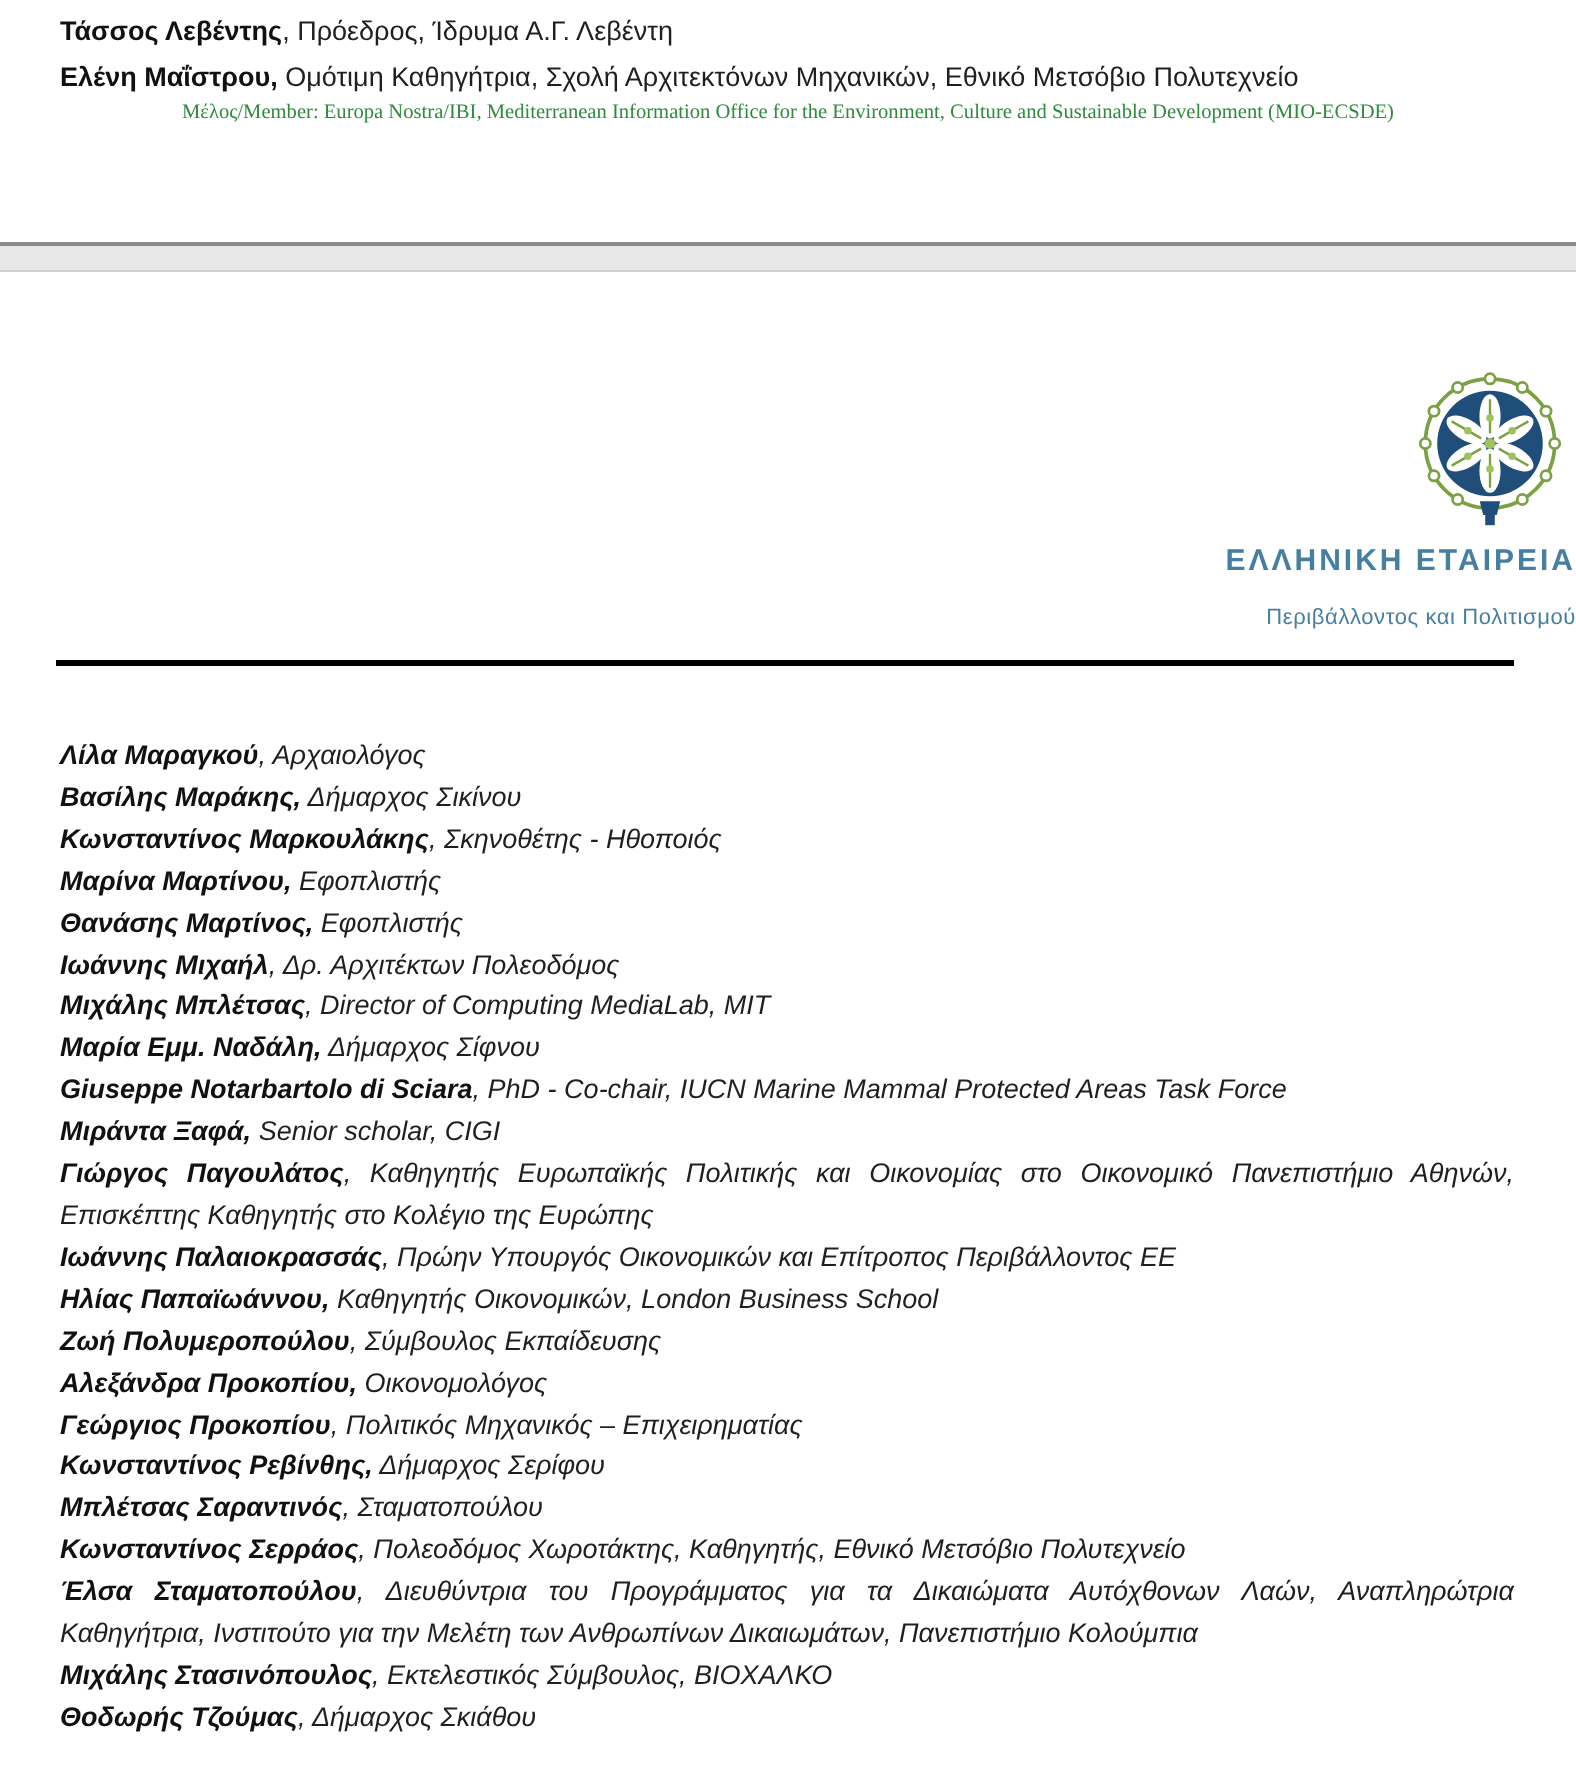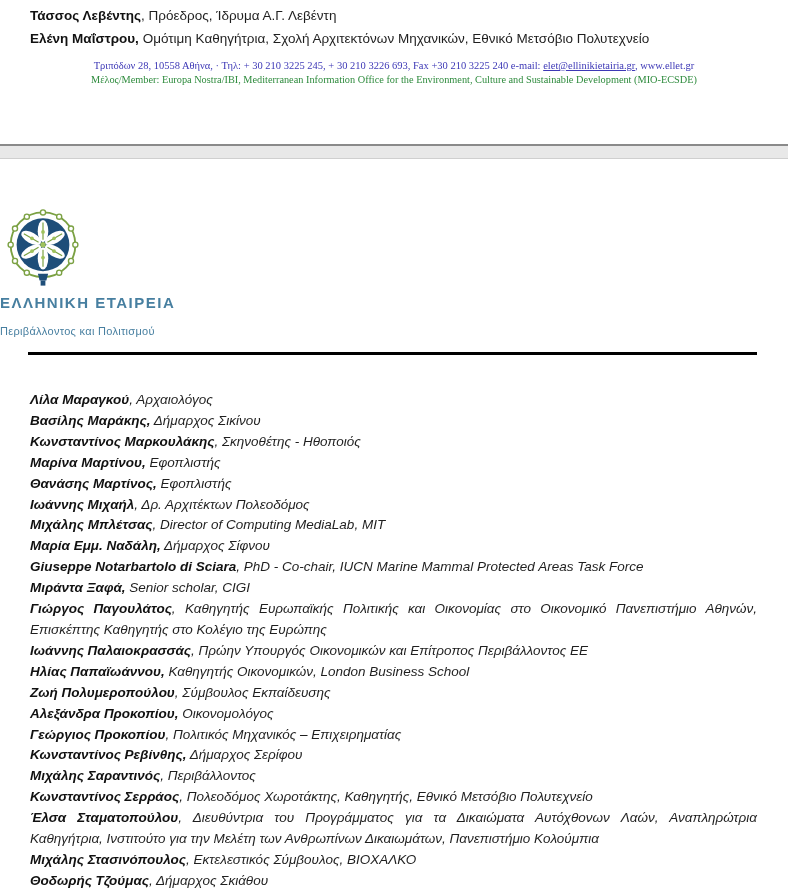--- a/index.html
+++ b/index.html
@@ -48,21 +48,21 @@
   }
   .spacer { height: 57px; }
   .page-break {
     height: 12px;
     background: #e8e8e8;
     border-top: 2px solid #8a8a8a;
     border-bottom: 1px solid #cfcfcf;
   }
   .logo-block {
     margin-top: 50px;
-    text-align: left;
+    text-align: right;
   }
   .logo-block svg { display: inline-block; }
   .logo-title {
     margin-top: 1px;
     font-size: 15px;
     font-weight: bold;
     letter-spacing: 1.5px;
     line-height: 18px;
     color: #477fa0;
   }
@@ -97,23 +97,20 @@
 <body>
 
 <div>
 
   <div class="page-top">
     <div class="sig-line">
       <b>Τάσσος Λεβέντης</b><span>, Πρόεδρος, Ίδρυμα Α.Γ. Λεβέντη</span>
     </div>
     <div class="sig-line">
       <b>Ελένη Μαΐστρου,</b><span> Ομότιμη Καθηγήτρια, Σχολή Αρχιτεκτόνων Μηχανικών, Εθνικό Μετσόβιο Πολυτεχνείο</span>
-    </div>
-    <div class="contact-line">
-      <span>Τριπόδων 28, 10558 Αθήνα, · Τηλ: + 30 210 3225 245, + 30 210 3226 693, Fax +30 210 3225 240 e-mail: </span><a>elet@ellinikietairia.gr</a><span>,  www.ellet.gr</span>
     </div>
     <div class="member-line">Μέλος/Member: Europa Nostra/IBI, Mediterranean Information Office for the Environment, Culture and Sustainable Development (MIO-ECSDE)</div>
   </div>
 
   <div class="spacer"></div>
 
   <div class="page-break"></div>
 
   <div class="logo-block">
     <svg width="86" height="80" viewBox="0 0 100 94" aria-hidden="true">
@@ -210,21 +207,21 @@
     <p class="entry"><b>Ηλίας Παπαϊωάννου,</b><span> Καθηγητής Οικονομικών, London Business School</span></p>
 
     <p class="entry"><b>Ζωή Πολυμεροπούλου</b><span>, Σύμβουλος Εκπαίδευσης</span></p>
 
     <p class="entry"><b>Αλεξάνδρα Προκοπίου,</b><span> Οικονομολόγος</span></p>
 
     <p class="entry"><b>Γεώργιος Προκοπίου</b><span>, Πολιτικός Μηχανικός – Επιχειρηματίας</span></p>
 
     <p class="entry"><b>Κωνσταντίνος Ρεβίνθης,</b><span> Δήμαρχος Σερίφου</span></p>
 
-    <p class="entry"><b>Μιχάλης Σαραντινός</b><span>, Περιβάλλοντος</span></p>
+    <p class="entry"><b>Μπλέτσας Σαραντινός</b><span>, Σταματοπούλου</span></p>
 
     <p class="entry"><b>Κωνσταντίνος Σερράος</b><span>, Πολεοδόμος Χωροτάκτης, Καθηγητής, Εθνικό Μετσόβιο Πολυτεχνείο</span></p>
 
     <p class="entry justify"><b>Έλσα Σταματοπούλου</b><span>, Διευθύντρια του Προγράμματος για τα Δικαιώματα Αυτόχθονων Λαών, Αναπληρώτρια Καθηγήτρια, Ινστιτούτο για την Μελέτη των Ανθρωπίνων Δικαιωμάτων, Πανεπιστήμιο Κολούμπια</span></p>
 
     <p class="entry"><b>Μιχάλης Στασινόπουλος</b><span>, Εκτελεστικός Σύμβουλος, ΒΙΟΧΑΛΚΟ</span></p>
 
     <p class="entry"><b>Θοδωρής Τζούμας</b><span>, Δήμαρχος Σκιάθου</span></p>
   </div>
 

